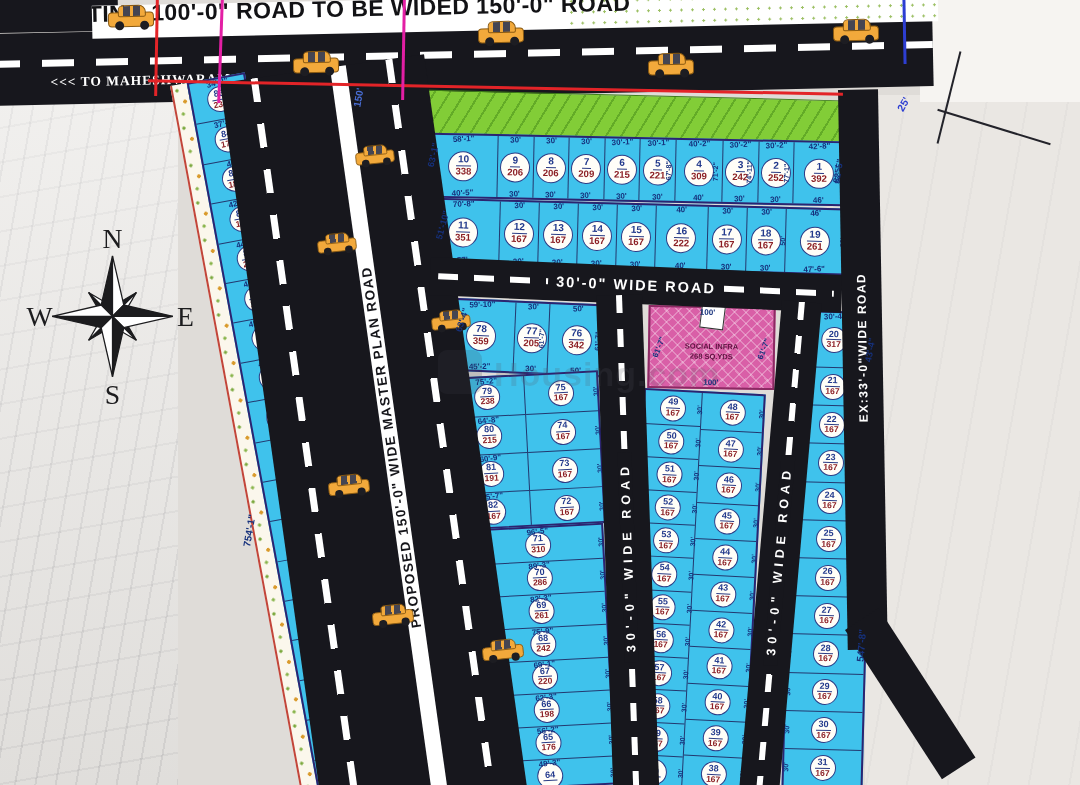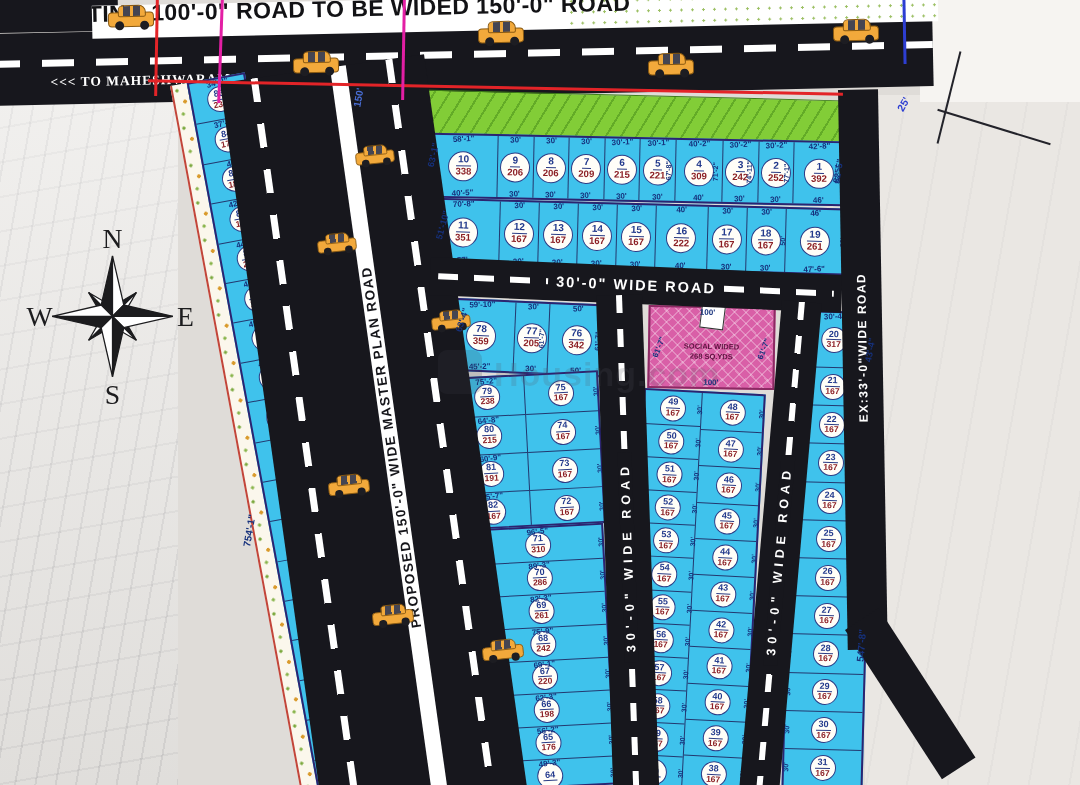--- a/index.html
+++ b/index.html
@@ -753,21 +753,21 @@
   </div>
   <div id="vroad2" class="vroad">
     <div class="vdash"></div>
     <div class="vlabel">30'-0" WIDE ROAD</div>
   </div>
 
   <div id="social">
     <div class="sq"></div>
     <div class="d100t">100'</div>
     <div class="sname">
-      <span>SOCIAL WIDED</span><br>
+      <span>SOCIAL INFRA</span><br>
       <span>268 SQ.YDS</span>
     </div>
     <div class="d100b">100'</div>
     <div class="d61l">61'-7"</div>
     <div class="d61r">61'-7"</div>
   </div>
 
   <div id="blkF" class="cyan">
     <div id="fA" class="vcol">
 

